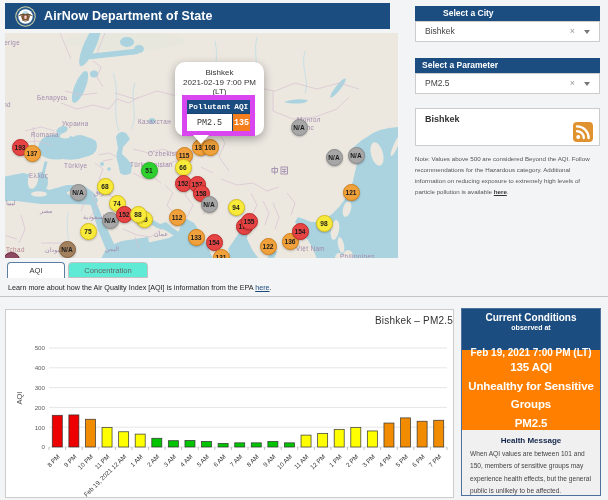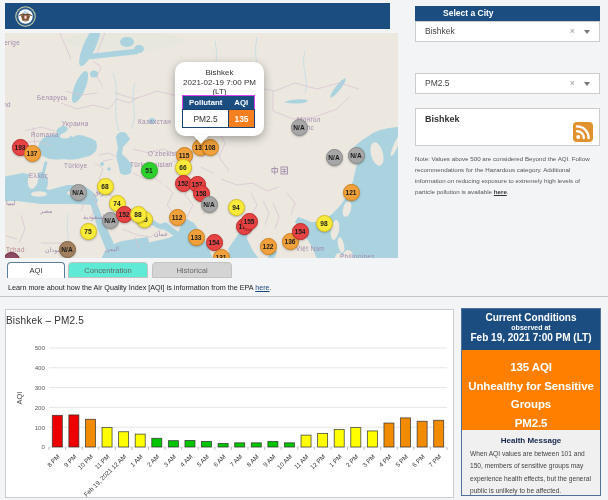--- a/index.html
+++ b/index.html
@@ -24,48 +24,48 @@
   .m-red{background:#e64444;border:1.5px solid #c02828;}
   .m-gray{background:#a7a7a7;border:1.5px solid #8a8a8a;}
   .m-tan{background:#a3815f;border:1.5px solid #83613f;}
   .m-maroon{background:#8e4a62;border:1.5px solid #6e2a42;}
 
   
   #popup{position:absolute;left:170px;top:29px;width:89px;height:74px;background:#fff;border-radius:10px;box-shadow:0 3px 10px rgba(0,0,0,.32);text-align:center;}
   #popup .pp-city{font-size:8px;color:#333;margin-top:6px;}
   #popup .pp-dt{font-size:8px;color:#333;margin-top:1px;}
   #popup .pp-tz{font-size:8px;color:#333;}
-  #pp-table{position:absolute;left:7px;top:33px;width:73px;border-collapse:collapse;border:1px solid #d946ef;}
+  #pp-table{position:absolute;left:7px;top:33px;width:73px;border-collapse:collapse;border:5px solid #d946ef;font-family:Liberation Mono, monospace;}
   #pp-table th{background:#1b4d80;color:#fff;font-size:7.8px;font-weight:bold;height:13px;padding:0;}
   #pp-table td{font-size:8.4px;height:17px;padding:0;text-align:center;}
   #pp-table td.pp-pol{background:#fff;color:#333;border:1px solid #16436f;width:45px;}
   #pp-table td.pp-aqi{background:#f57f1f;color:#fff;font-weight:bold;border:1px solid #16436f;}
   #popup-tail{position:absolute;left:188px;top:102px;width:0;height:0;border-left:8px solid transparent;border-right:8px solid transparent;border-top:9px solid #fff;filter:drop-shadow(0 2px 2px rgba(0,0,0,.2));}
 
   
   .tab{position:absolute;top:262px;height:16px;box-sizing:border-box;font-size:7.6px;display:flex;align-items:center;justify-content:center;border-radius:4px 4px 0 0;}
   #tab-aqi{left:7px;width:58px;background:#fff;border:1px solid #5a7da0;border-bottom:none;color:#333;}
   #tab-conc{left:68px;width:80px;background:#5eead4;border:1px solid #c2c2c2;color:#666;}
   #tab-hist{left:152px;width:80px;background:#d4d4d4;border:1px solid #c2c2c2;color:#666;}
 
   #learn-more{left:8px;top:283px;font-size:7.2px;color:#222;}
   #learn-more a{color:#1a4a7c;text-decoration:underline;}
   #divider{left:0;top:296px;width:608px;height:1px;background:#c4c4c4;}
 
   
   #chart-box{left:5px;top:309px;width:449px;height:189px;background:#fff;border:1px solid #ccc;box-sizing:border-box;}
-  #chart-title{position:absolute;left:0;top:5px;width:100%;text-align:left;font-size:10px;color:#333;letter-spacing:.2px;}
+  #chart-title{position:absolute;left:0;top:5px;width:100%;text-align:right;font-size:10px;color:#333;letter-spacing:.2px;}
   #chart-svg{position:absolute;left:0;top:0;overflow:visible;}
 
   
   #cc-panel{left:461px;top:308px;width:140px;height:188px;border:1.5px solid #50719b;box-sizing:border-box;background:#f0f0f0;}
   #cc-header{background:#1b4d80;color:#fff;text-align:center;height:41px;padding-top:3px;box-sizing:border-box;}
   #cc-title{font-size:10px;font-weight:bold;}
   #cc-observed{font-size:7px;font-weight:bold;margin-top:1px;}
-  #cc-datetime{font-size:10px;font-weight:bold;margin-top:1px;}
+  #cc-datetime{font-size:10px;font-weight:bold;margin-top:16px;}
   #cc-orange{background:#ff8000;color:#fff;text-align:center;height:80px;padding-top:8px;box-sizing:border-box;font-size:11.5px;font-weight:bold;line-height:18.5px;letter-spacing:-.1px;}
   #cc-health{text-align:center;}
   #cc-health-title{font-size:8px;font-weight:bold;color:#13264a;margin-top:6px;}
   #cc-health-msg{font-size:6.6px;color:#444;text-align:left;line-height:12.4px;padding:3px 8px 0 8px;}
 
   
   .side-header{left:415px;width:185px;height:15px;background:#1b4d80;color:#fff;font-size:8.5px;font-weight:bold;line-height:15px;padding-left:7px;box-sizing:border-box;}
   .side-select{left:415px;width:185px;height:21px;background:#fff;border:1px solid #ccc;box-sizing:border-box;}
   .side-select .val{position:absolute;left:9px;top:0;line-height:19px;font-size:8.5px;color:#444;}
   .side-select .clear{position:absolute;right:24px;top:0;line-height:19px;font-size:9px;color:#999;cursor:pointer;}
@@ -90,20 +90,21 @@
       <circle cx="21" cy="21" r="14.5" fill="#ffffff"></circle>
       <circle cx="21" cy="16" r="6" fill="#bcdcec"></circle>
       <path d="M6,21 Q13,12 21,16 Q29,12 36,21 Q29,18 21,20 Q13,18 6,21 Z" fill="#6b4f2e"></path>
       <path d="M12,20 Q21,14 30,20 L28,27 Q21,31 14,27 Z" fill="#7a5a36"></path>
       <rect x="18.2" y="19" width="5.6" height="7" rx="2" fill="#fff" stroke="#a33" stroke-width="0.8"></rect>
       <line x1="19.6" y1="20" x2="19.6" y2="25.4" stroke="#c66" stroke-width="0.9"></line>
       <line x1="22.4" y1="20" x2="22.4" y2="25.4" stroke="#c66" stroke-width="0.9"></line>
       <path d="M14,28 Q21,33 28,28" fill="none" stroke="#6b4f2e" stroke-width="1.6"></path>
       <circle cx="21" cy="21" r="16.5" fill="none" stroke="#2a5a8c" stroke-width="0.8" stroke-dasharray="1.2 1.6"></circle>
     </svg>
+    <span id="app-title">AirNow Department of State</span>
   </div>
 
   <div class="abs" id="map">
     <svg id="geo" width="393" height="225" viewBox="0 0 393 225">
       <rect x="0" y="0" width="393" height="225" fill="#ece8e0"></rect>
 
       <ellipse cx="120" cy="8" rx="60" ry="10" fill="#e4e7da" opacity="0.4"></ellipse>
 
       <path d="M210,8 C215,28 205,48 212,68" fill="none" stroke="#b9dbe6" stroke-width="0.7"></path>
       <path d="M252,4 C247,24 257,44 252,60" fill="none" stroke="#b9dbe6" stroke-width="0.7"></path>
@@ -275,21 +276,20 @@
           <td class="pp-aqi">135</td>
         </tr>
       </tbody>
         </table>
     </div>
     <div id="popup-tail"></div>
   </div>
 
   <div class="abs tab" id="tab-aqi">AQI</div>
   <div class="abs tab" id="tab-conc">Concentration</div>
-  <div class="abs tab" id="tab-hist">Historical</div>
 
   <div class="abs" id="learn-more"><span>Learn more about how the Air Quality Index [AQI] is information from the EPA </span><a href="#">here</a><span>.</span></div>
 
   <div class="abs" id="divider"></div>
 
   <div class="abs" id="chart-box">
     <div id="chart-title">Bishkek – PM2.5</div>
     <svg id="chart-svg" width="447" height="187" viewBox="0 0 447 187">
         <line x1="43" y1="137" x2="441" y2="137" stroke="#e6e6e6" stroke-width="1"></line>
         <text x="39" y="139.3" text-anchor="end" font-size="6.2" fill="#606060">0</text>
@@ -396,20 +396,21 @@
       <div id="cc-health-msg">When AQI values are between 101 and 150, members of sensitive groups may experience health effects, but the general public is unlikely to be affected.</div>
     </div>
   </div>
 
   <div class="abs side-header" id="city-header">Select a City</div>
   <div class="abs side-select" id="city-select">
     <span class="val">Bishkek</span>
     <span class="clear">×</span>
     <span class="caret"></span>
   </div>
+  <div class="abs side-header" id="param-header">Select a Parameter</div>
   <div class="abs side-select" id="param-select">
     <span class="val">PM2.5</span>
     <span class="clear">×</span>
     <span class="caret"></span>
   </div>
   <div class="abs" id="rss-box">
     <span id="rss-city">Bishkek</span>
     <svg id="rss-icon" viewBox="0 0 20 20">
       <rect x="0" y="0" width="20" height="20" rx="4" fill="#e0922f"></rect>
       <circle cx="5.2" cy="15" r="2" fill="#fff"></circle>

